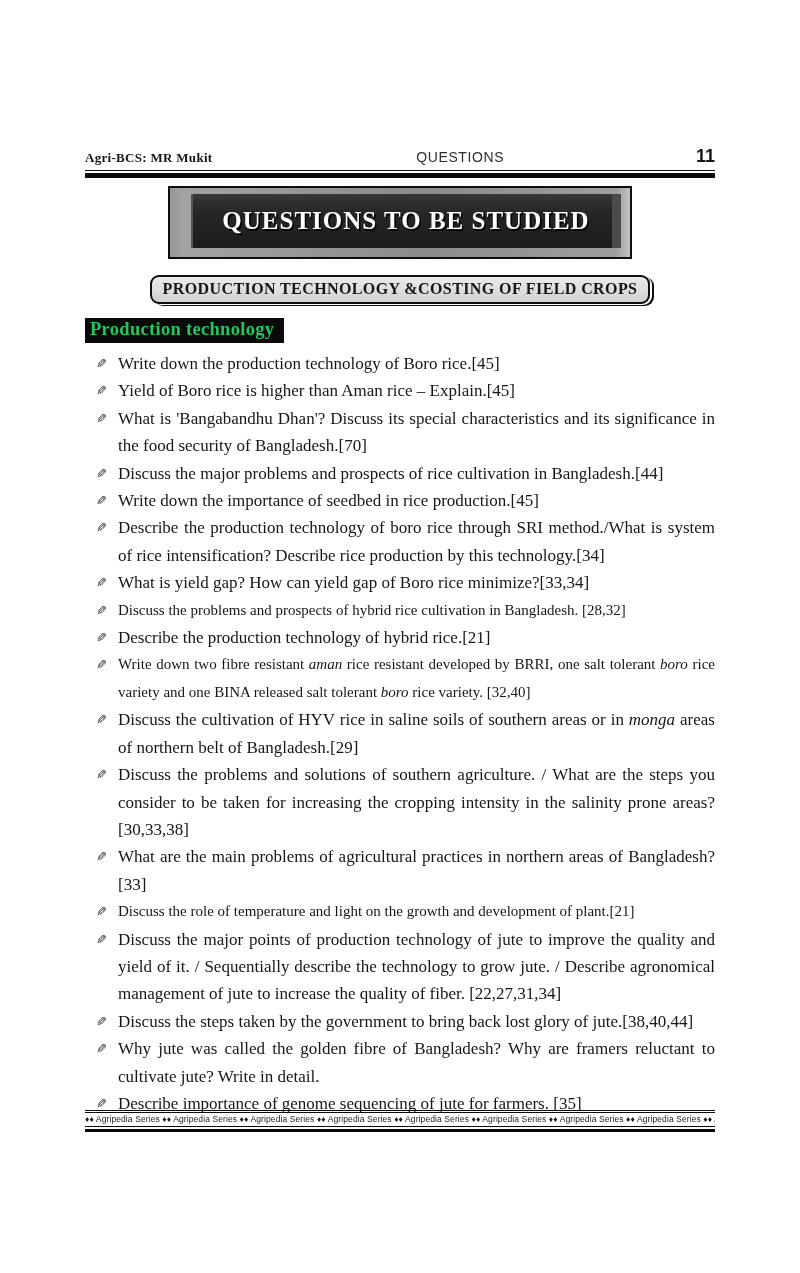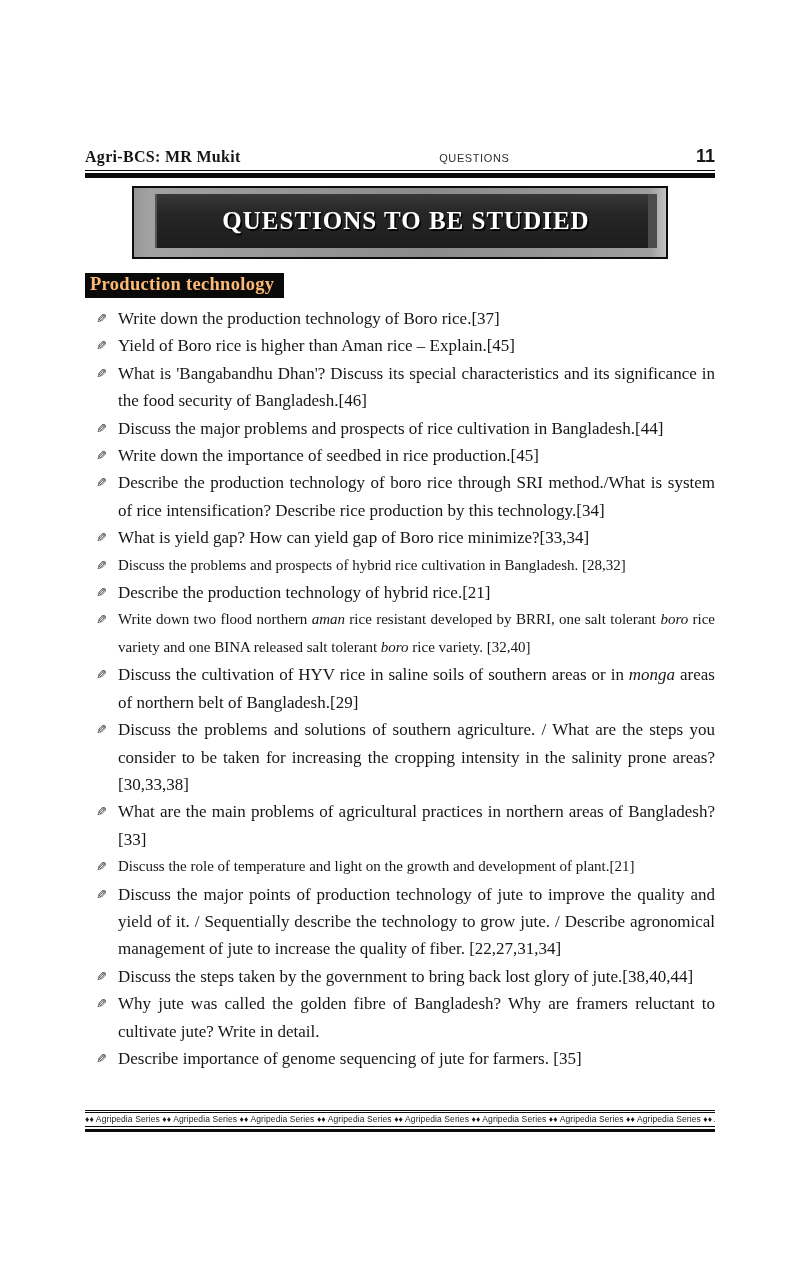--- a/index.html
+++ b/index.html
@@ -8,31 +8,31 @@
     width:800px;height:1273px;
     background:#ffffff;
     font-family:"Liberation Serif","DejaVu Serif",serif;
     color:#161616;
     overflow:hidden;
   }
   .content{position:absolute;left:85px;top:146px;width:630px;}
 
   
   .pg-header{display:flex;align-items:baseline;justify-content:space-between;}
-  .hdr-left{font-weight:bold;font-size:16px;letter-spacing:0.3px;}
-  .hdr-center{font-family:"Liberation Sans","DejaVu Sans",sans-serif;font-size:11px;color:#2e2e2e;letter-spacing:0.6px;transform:scaleY(1.05);padding-left:12px;}
+  .hdr-left{font-weight:bold;font-size:13px;letter-spacing:0.3px;}
+  .hdr-center{font-family:"Liberation Sans","DejaVu Sans",sans-serif;font-size:14px;color:#2e2e2e;letter-spacing:0.6px;transform:scaleY(1.05);padding-left:12px;}
   .hdr-right{font-family:"Liberation Sans","DejaVu Sans",sans-serif;font-weight:bold;font-size:18px;}
   .rule-thin{border-top:1.5px solid #0a0a0a;margin-top:3px;}
   .rule-thick{height:5px;background:#0a0a0a;margin-top:2px;}
 
   
   .banner-frame{
     position:relative;
-    width:536px;height:73px;
-    margin:8px auto 0 auto;
+    width:464px;height:73px;
+    margin:8px auto 16px auto;
     border:2px solid #0d0d0d;
     box-sizing:border-box;
     background:linear-gradient(90deg,#969696 0%,#a2a2a2 3%,#8b8b8b 55%,#9e9e9e 97%,#c2c2c2 100%);
   }
   .banner-inner{
     position:absolute;top:6px;right:9px;bottom:9px;left:21px;
     background:linear-gradient(180deg,#383838 0%,#262626 35%,#1d1d1d 100%);
     box-shadow:inset -9px 0 0 #4b4b4b, inset 2px 0 0 #555555;
     display:flex;align-items:center;justify-content:center;
   }
@@ -48,21 +48,21 @@
     border:2px solid #0d0d0d;border-radius:9px;
     background:linear-gradient(180deg,#ebebeb 0%,#d2d2d2 100%);
     padding:3px 11px 4px 11px;
     box-shadow:2px 1px 0 #ffffff,4px 2px 0 #0d0d0d;
   }
   .subbanner-title{font-weight:bold;font-size:16px;letter-spacing:0.4px;white-space:nowrap;}
 
   
   .section-label{
     display:inline-block;margin-top:14px;
-    background:#0a0a0a;color:#fdba74;
+    background:#0a0a0a;color:#22c55e;
     font-weight:bold;font-size:18.5px;
     padding:1px 10px 3px 5px;letter-spacing:0.3px;
   }
 
   
   .qlist{list-style:none;margin:7px 0 0 0;padding:0;}
   .q{display:flex;align-items:flex-start;font-size:17px;line-height:27.4px;}
   .q.small{font-size:15px;}
   .q .qtext{flex:1;}
   .q.justify .qtext{text-align:justify;}
@@ -99,37 +99,40 @@
     </div>
     <div class="rule-thin"></div>
     <div class="rule-thick"></div>
 
     <div class="banner-frame">
       <div class="banner-inner">
         <span class="banner-title">QUESTIONS TO BE STUDIED</span>
       </div>
     </div>
 
+    <div class="subbanner">
+      <span class="subbanner-title">PRODUCTION TECHNOLOGY &amp;COSTING OF FIELD CROPS</span>
+    </div>
 
     <div>
       <span class="section-label">Production technology</span>
     </div>
 
     <ul class="qlist" id="qlist">
         <li class="q">
           <span class="bullet"><span class="pencil">✎</span></span>
-          <span class="qtext"><span>Write down the production technology of Boro rice.[37]</span></span>
+          <span class="qtext"><span>Write down the production technology of Boro rice.[45]</span></span>
         </li>
         <li class="q">
           <span class="bullet"><span class="pencil">✎</span></span>
           <span class="qtext"><span>Yield of Boro rice is higher than Aman rice – Explain.[45]</span></span>
         </li>
         <li class="q justify">
           <span class="bullet"><span class="pencil">✎</span></span>
-          <span class="qtext"><span>What is 'Bangabandhu Dhan'? Discuss its special characteristics and its significance in the food security of Bangladesh.[46]</span></span>
+          <span class="qtext"><span>What is 'Bangabandhu Dhan'? Discuss its special characteristics and its significance in the food security of Bangladesh.[70]</span></span>
         </li>
         <li class="q">
           <span class="bullet"><span class="pencil">✎</span></span>
           <span class="qtext"><span>Discuss the major problems and prospects of rice cultivation in Bangladesh.[44]</span></span>
         </li>
         <li class="q">
           <span class="bullet"><span class="pencil">✎</span></span>
           <span class="qtext"><span>Write down the importance of seedbed in rice production.[45]</span></span>
         </li>
         <li class="q justify">
@@ -143,21 +146,21 @@
         <li class="q small">
           <span class="bullet"><span class="pencil">✎</span></span>
           <span class="qtext"><span>Discuss the problems and prospects of hybrid rice cultivation in Bangladesh. [28,32]</span></span>
         </li>
         <li class="q">
           <span class="bullet"><span class="pencil">✎</span></span>
           <span class="qtext"><span>Describe the production technology of hybrid rice.[21]</span></span>
         </li>
         <li class="q small justify">
           <span class="bullet"><span class="pencil">✎</span></span>
-          <span class="qtext"><span>Write down two flood northern </span><i>aman</i><span> rice resistant developed by BRRI, one salt tolerant </span><i>boro</i><span> rice variety and one BINA released salt tolerant </span><i>boro</i><span> rice variety. [32,40]</span></span>
+          <span class="qtext"><span>Write down two fibre resistant </span><i>aman</i><span> rice resistant developed by BRRI, one salt tolerant </span><i>boro</i><span> rice variety and one BINA released salt tolerant </span><i>boro</i><span> rice variety. [32,40]</span></span>
         </li>
         <li class="q justify">
           <span class="bullet"><span class="pencil">✎</span></span>
           <span class="qtext"><span>Discuss the cultivation of HYV rice in saline soils of southern areas or in </span><i>monga</i><span> areas of northern belt of Bangladesh.[29]</span></span>
         </li>
         <li class="q justify">
           <span class="bullet"><span class="pencil">✎</span></span>
           <span class="qtext"><span>Discuss the problems and solutions of southern agriculture. / What are the steps you consider to be taken for increasing the cropping intensity in the salinity prone areas?[30,33,38]</span></span>
         </li>
         <li class="q justify">

